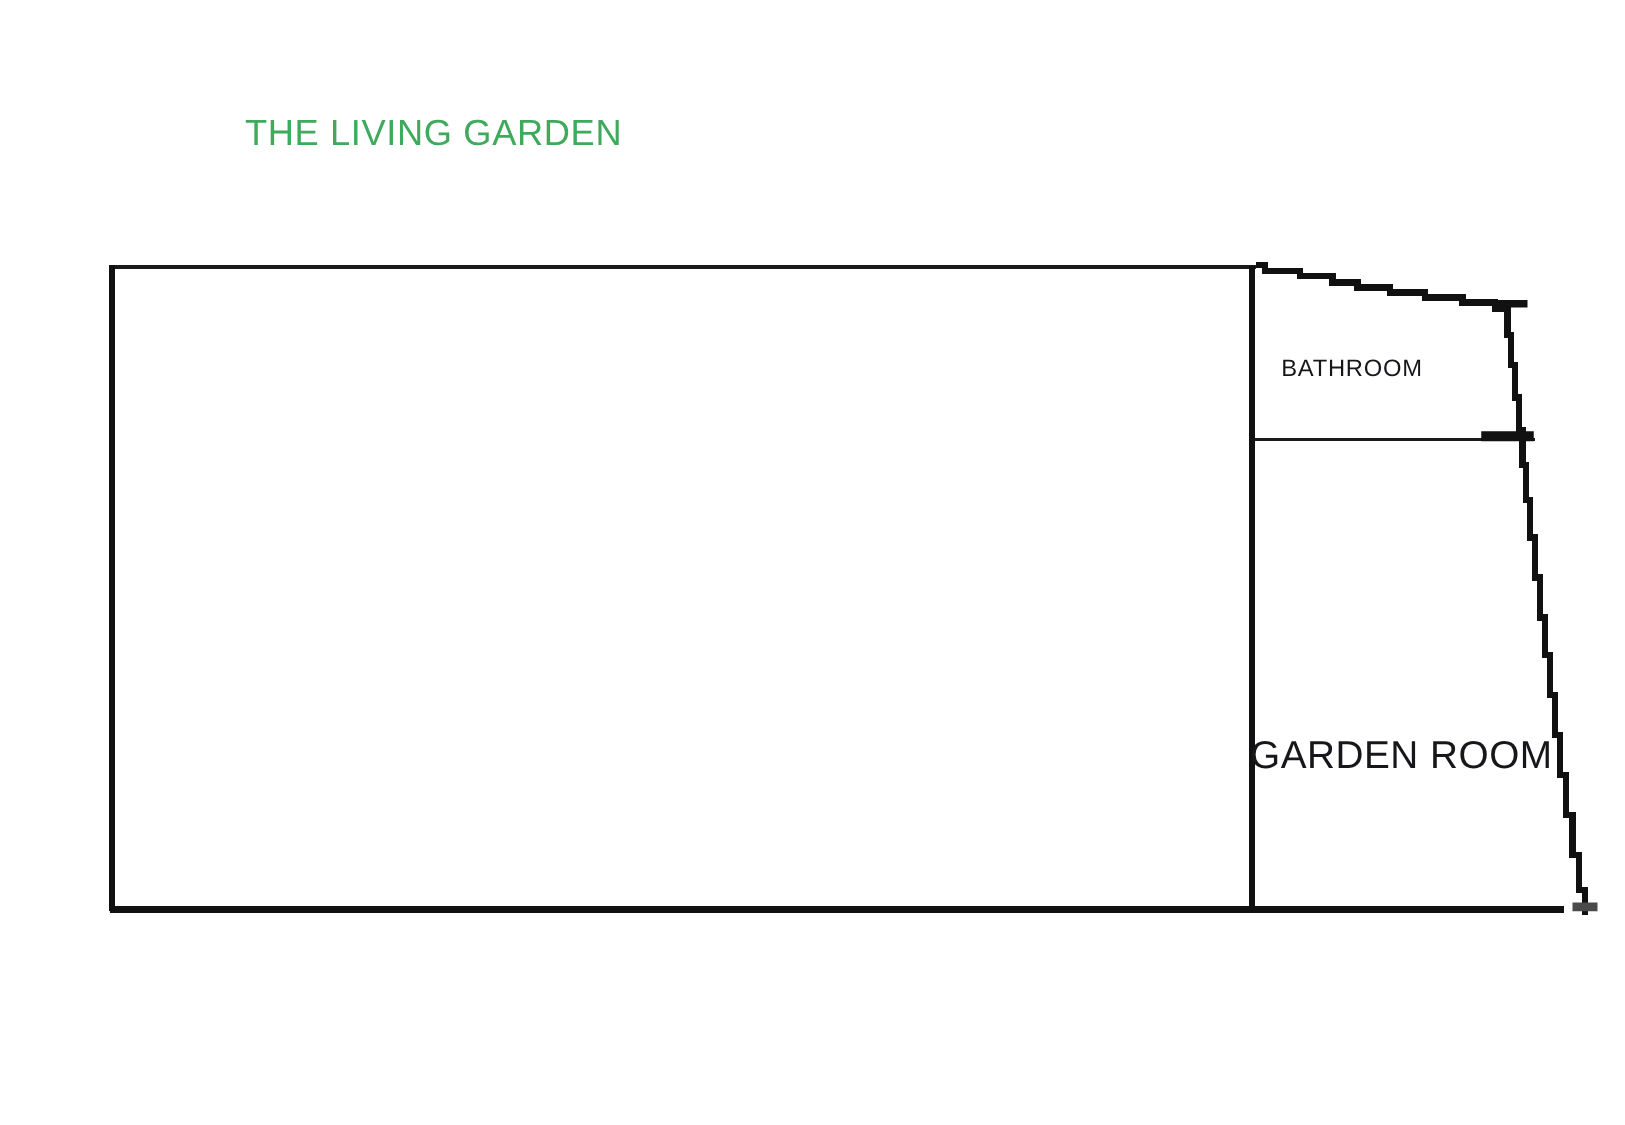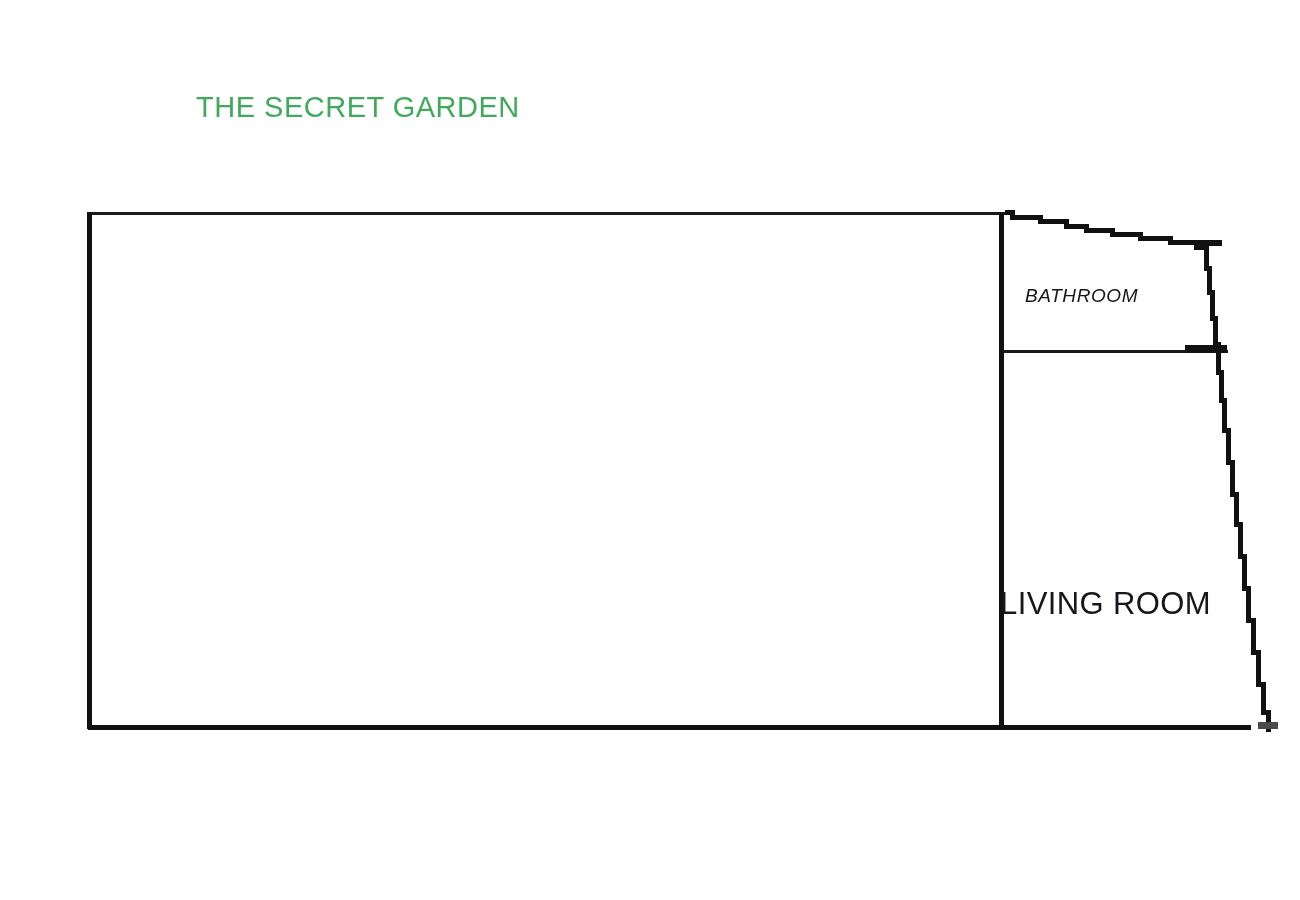--- a/index.html
+++ b/index.html
@@ -55,38 +55,37 @@
     left: 319px;
     top: 459px;
     font-size: 33px;
     letter-spacing: 0.6px;
   }
   #label-bathroom {
     left: 1025px;
     top: 286px;
     font-size: 19px;
     letter-spacing: 0.6px;
-    font-style: italic;
   }
   #label-living-room {
     left: 1000px;
     top: 588px;
     font-size: 31px;
     letter-spacing: 0.4px;
     
     max-width: 248px;
     overflow: hidden;
   }
 </style>
 </head>
 <body>
 
 <div id="page" style="background: rgb(255, 255, 255);">
 
-  <div id="plan-title" style="color: rgb(63, 170, 92);">THE SECRET GARDEN</div>
+  <div id="plan-title" style="color: rgb(63, 170, 92);">THE LIVING GARDEN</div>
 
   <svg id="floorplan-svg" viewBox="0 0 1300 900" xmlns="http://www.w3.org/2000/svg">
 
     <path fill="none" stroke="#1a1a1a" stroke-width="3" shape-rendering="crispEdges" d="M 88,213.5 L 1005,213.5"></path>
 
     <path fill="none" stroke="#111111" stroke-width="5" shape-rendering="crispEdges" d="M 89.5,212 L 89.5,729"></path>
 
     <path fill="none" stroke="#111111" stroke-width="5" shape-rendering="crispEdges" d="M 88,727.5 L 1251,727.5"></path>
 
     <path fill="none" stroke="#111111" stroke-width="5" shape-rendering="crispEdges" d="M 1001.5,213 L 1001.5,728"></path>
@@ -98,15 +97,15 @@
     <rect x="1185" y="345" width="42" height="8" fill="#111111"></rect>
 
     <rect x="1196" y="240" width="26" height="6" fill="#111111"></rect>
 
     <rect x="1258" y="722" width="20" height="7" fill="#4a4a4a"></rect>
   </svg>
 
 
   <div class="room-label" id="label-bathroom" style="color: rgb(23, 23, 27);">BATHROOM</div>
 
-  <div class="room-label" id="label-living-room" style="color: rgb(23, 23, 27);">LIVING ROOM</div>
+  <div class="room-label" id="label-living-room" style="color: rgb(23, 23, 27);">GARDEN ROOM</div>
 
 </div>
 
 </body></html>

